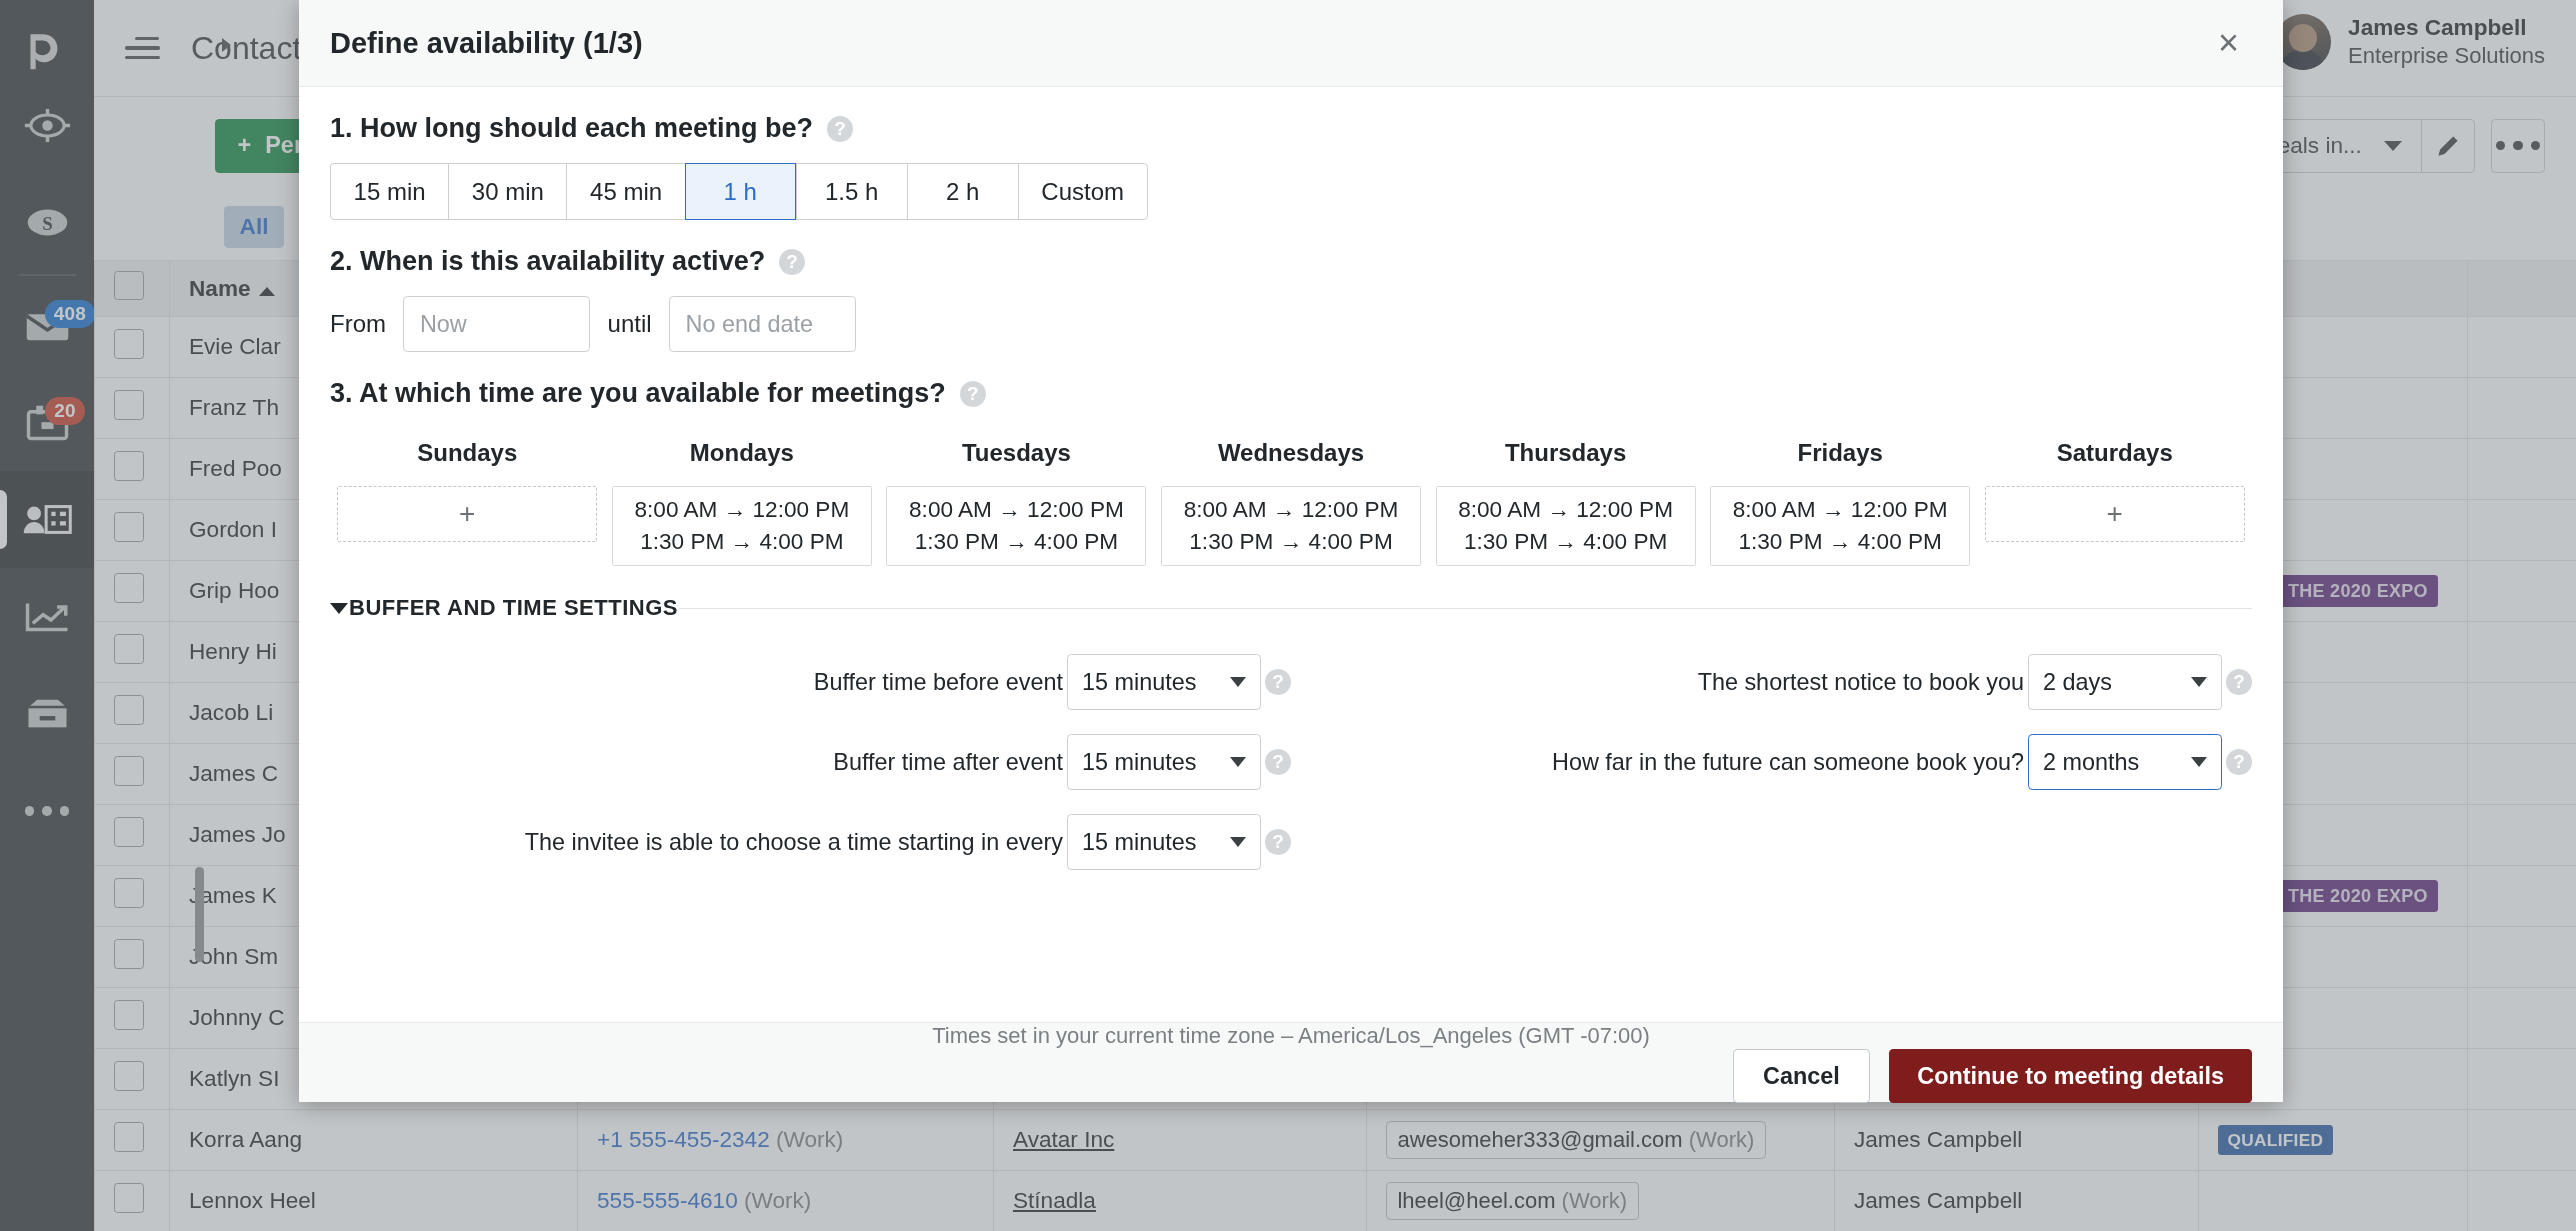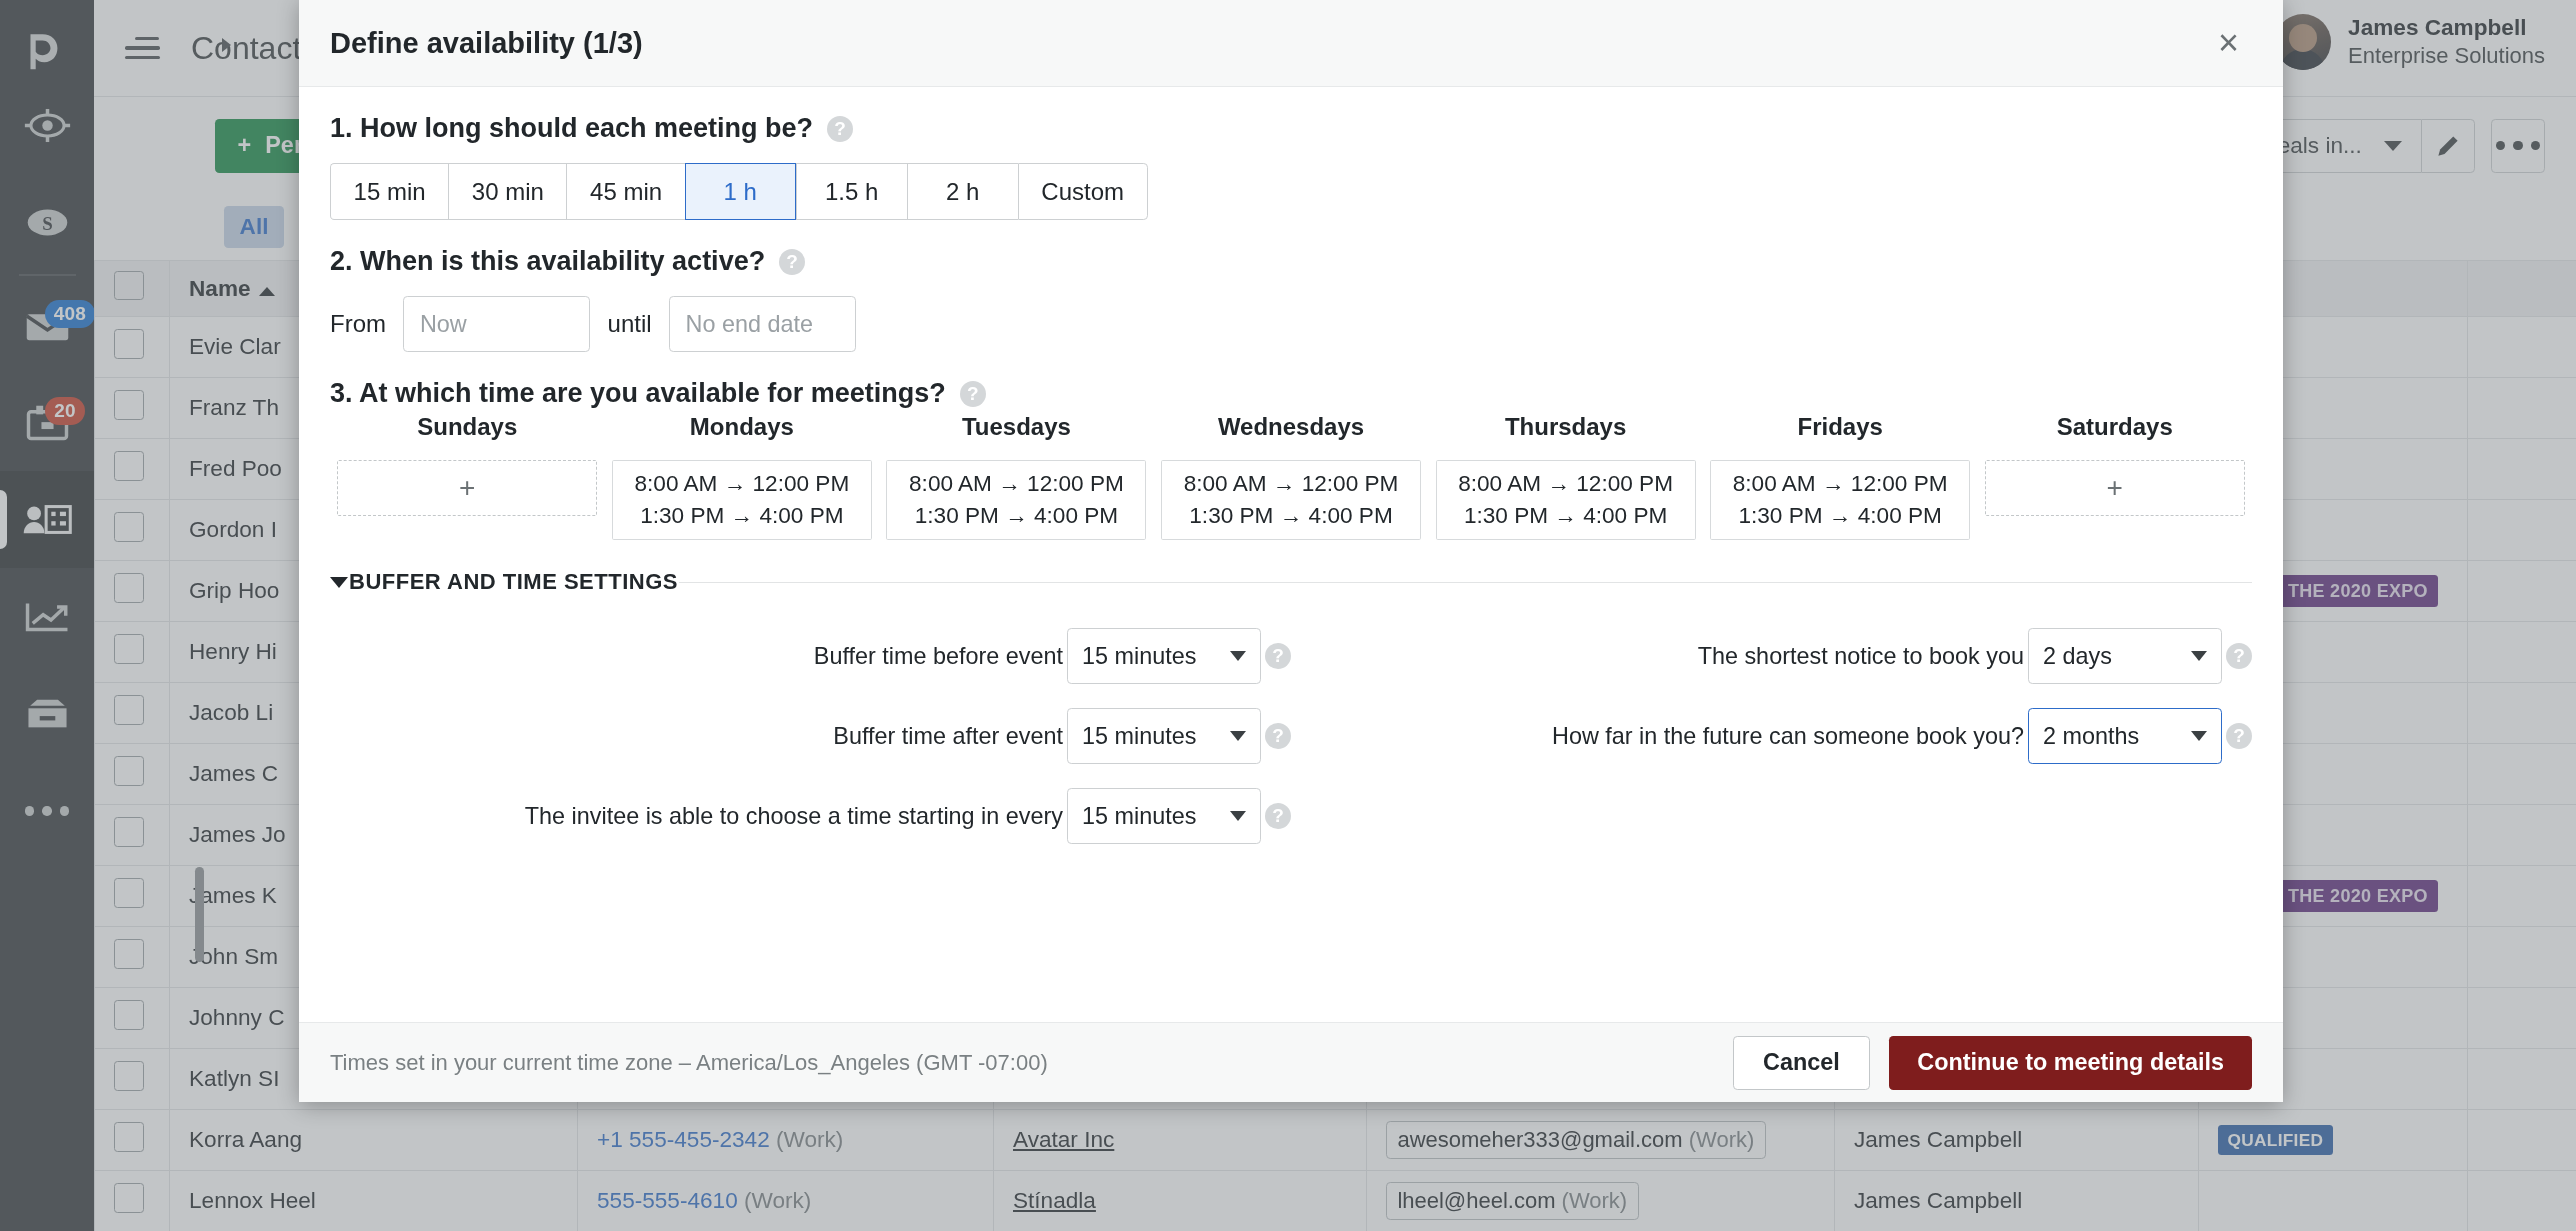--- a/index.html
+++ b/index.html
@@ -156,21 +156,21 @@
   .modal-head {
     height: 87px; background: #f7f8f8; border-bottom: 0.9px solid #e7e9ea;
     display: flex; align-items: center; padding: 0 31px; gap: 32px;
   }
   .modal-title { font-size: 29px; font-weight: bold; color: #22272b; }
   .modal-close { margin-left: auto; width: 47px; height: 47px; display:flex;
      align-items:center; justify-content:center; font-size: 36px; color:#6b7174; line-height:1;}
   .modal-body { flex: 1; padding: 26px 31px 0 31px; overflow: hidden; }
   .modal-foot {
     height: 80px; background: #f7f8f8; border-top: 0.9px solid #e7e9ea;
-    display: flex; align-items: center; padding: 0 31px;
+    display: flex; align-items: center; padding: 0 31px; flex-direction: column;
   }
   .tz-note { font-size: 22px; color: #7a8083; }
   .foot-btns { margin-left: auto; display: flex; align-items: center; gap: 19px; }
   .btn-cancel {
     height: 54px; padding: 0 29.5px; border: 0.9px solid #c3c7c9; border-radius: 4.3px;
     background: #fff; color: #22272b; font-size: 23.4px; font-weight: bold;
   }
   .btn-continue {
     height: 54px; padding: 0 28px; border: none; border-radius: 4.3px;
     background: #7f1d1d; color: #fff; font-size: 23.4px; font-weight: bold;
@@ -198,21 +198,21 @@
 
   .row-when { display:flex; align-items:center; gap: 17.3px; margin-top: 19px; }
   .lbl { font-size: 24px; color:#22272b; }
   .dateinput {
     width: 187px; height: 56px; border: 0.9px solid #cdd0d2; border-radius: 4.3px;
     background: #fff; font-size: 23.4px; color:#22272b; padding: 0 15.6px;
     font-family: "Liberation Sans", sans-serif;
   }
   .dateinput::placeholder { color: #9aa0a4; }
 
-  .daysgrid { display: flex; margin-top: 4px; gap: 0; }
+  .daysgrid { display: flex; margin-top: 30px; gap: 0; }
   .daycol { width: 278px; display:flex; flex-direction: column; align-items: center; }
   .dayname { font-size: 24px; font-weight: bold; color:#22272b; margin-bottom: 19px; }
   .daybox {
     width: 260px; min-height: 64px; border: 0.9px solid #d7dadc; background:#fff;
     border-radius: 1.7px; padding: 10.4px 0; display:flex; flex-direction:column;
     align-items:center; justify-content:center; gap: 5.2px;
   }
   .daybox.empty {
     border: 1.7px dashed #c3c7c9; min-height: 56px; color:#6b7174; font-size: 28px;
   }

